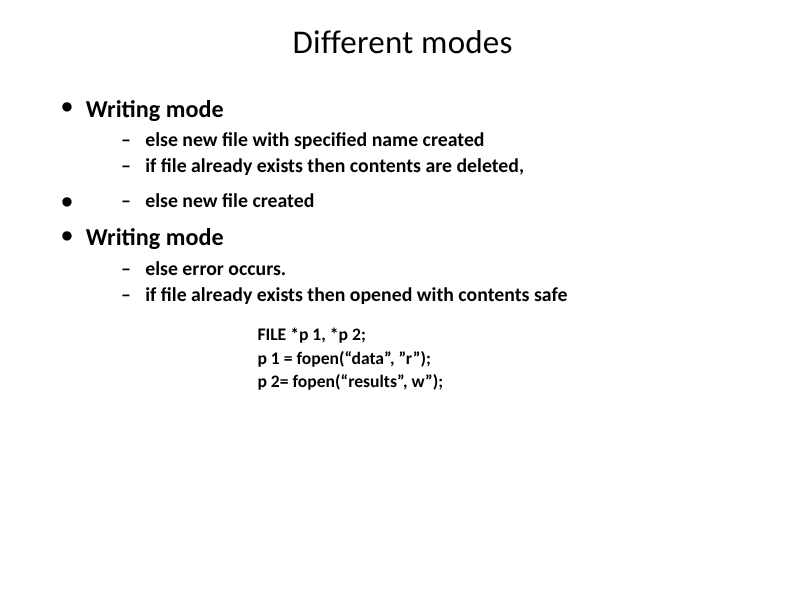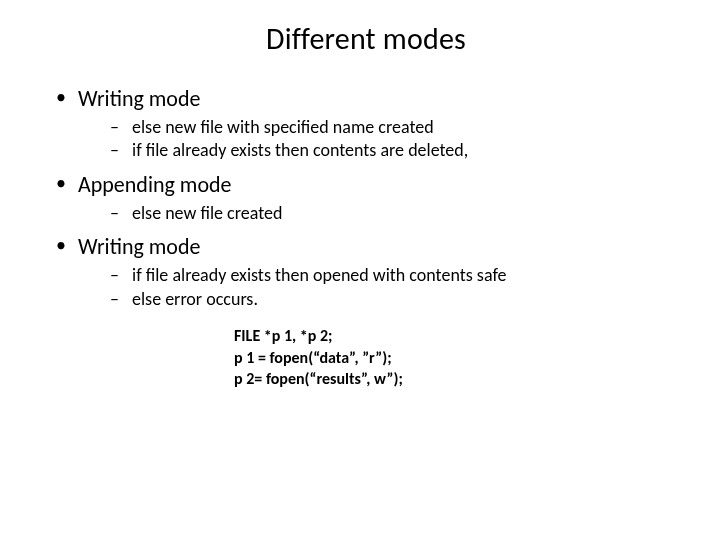--- a/index.html
+++ b/index.html
@@ -22,20 +22,21 @@
     text-align: center;
     font-size: 30px;
     font-weight: 400;
     margin: 4px 0 28px 0;
     letter-spacing: 0.2px;
   }
   ul.level1 {
     list-style: none;
     margin: 0;
     padding: 0 0 0 8px;
+    font-weight: bold;
   }
   ul.level1 > li {
     position: relative;
     padding-left: 26px;
     font-size: 22px;
     margin-bottom: 2px;
   }
   ul.level1 > li::before {
     content: "•";
     position: absolute;
@@ -83,31 +84,30 @@
 
     <li>
       <span>Writing mode</span>
       <ul class="level2">
         <li>else new file with specified name created</li>
         <li>if file already exists then contents are deleted,</li>
       </ul>
     </li>
 
     <li>
-      <span>Appending mode</span>
       <ul class="level2">
         <li>else new file created</li>
       </ul>
     </li>
 
     <li>
       <span>Writing mode</span>
       <ul class="level2">
+        <li>else error occurs.</li>
         <li>if file already exists then opened with contents safe</li>
-        <li>else error occurs.</li>
       </ul>
     </li>
 
   </ul>
 
   <div class="code-block">
     <div class="code-line">FILE *p 1, *p 2;</div>
     <div class="code-line">p 1 = fopen(“data”, ”r”);</div>
     <div class="code-line">p 2= fopen(“results”, w”);</div>
   </div>

